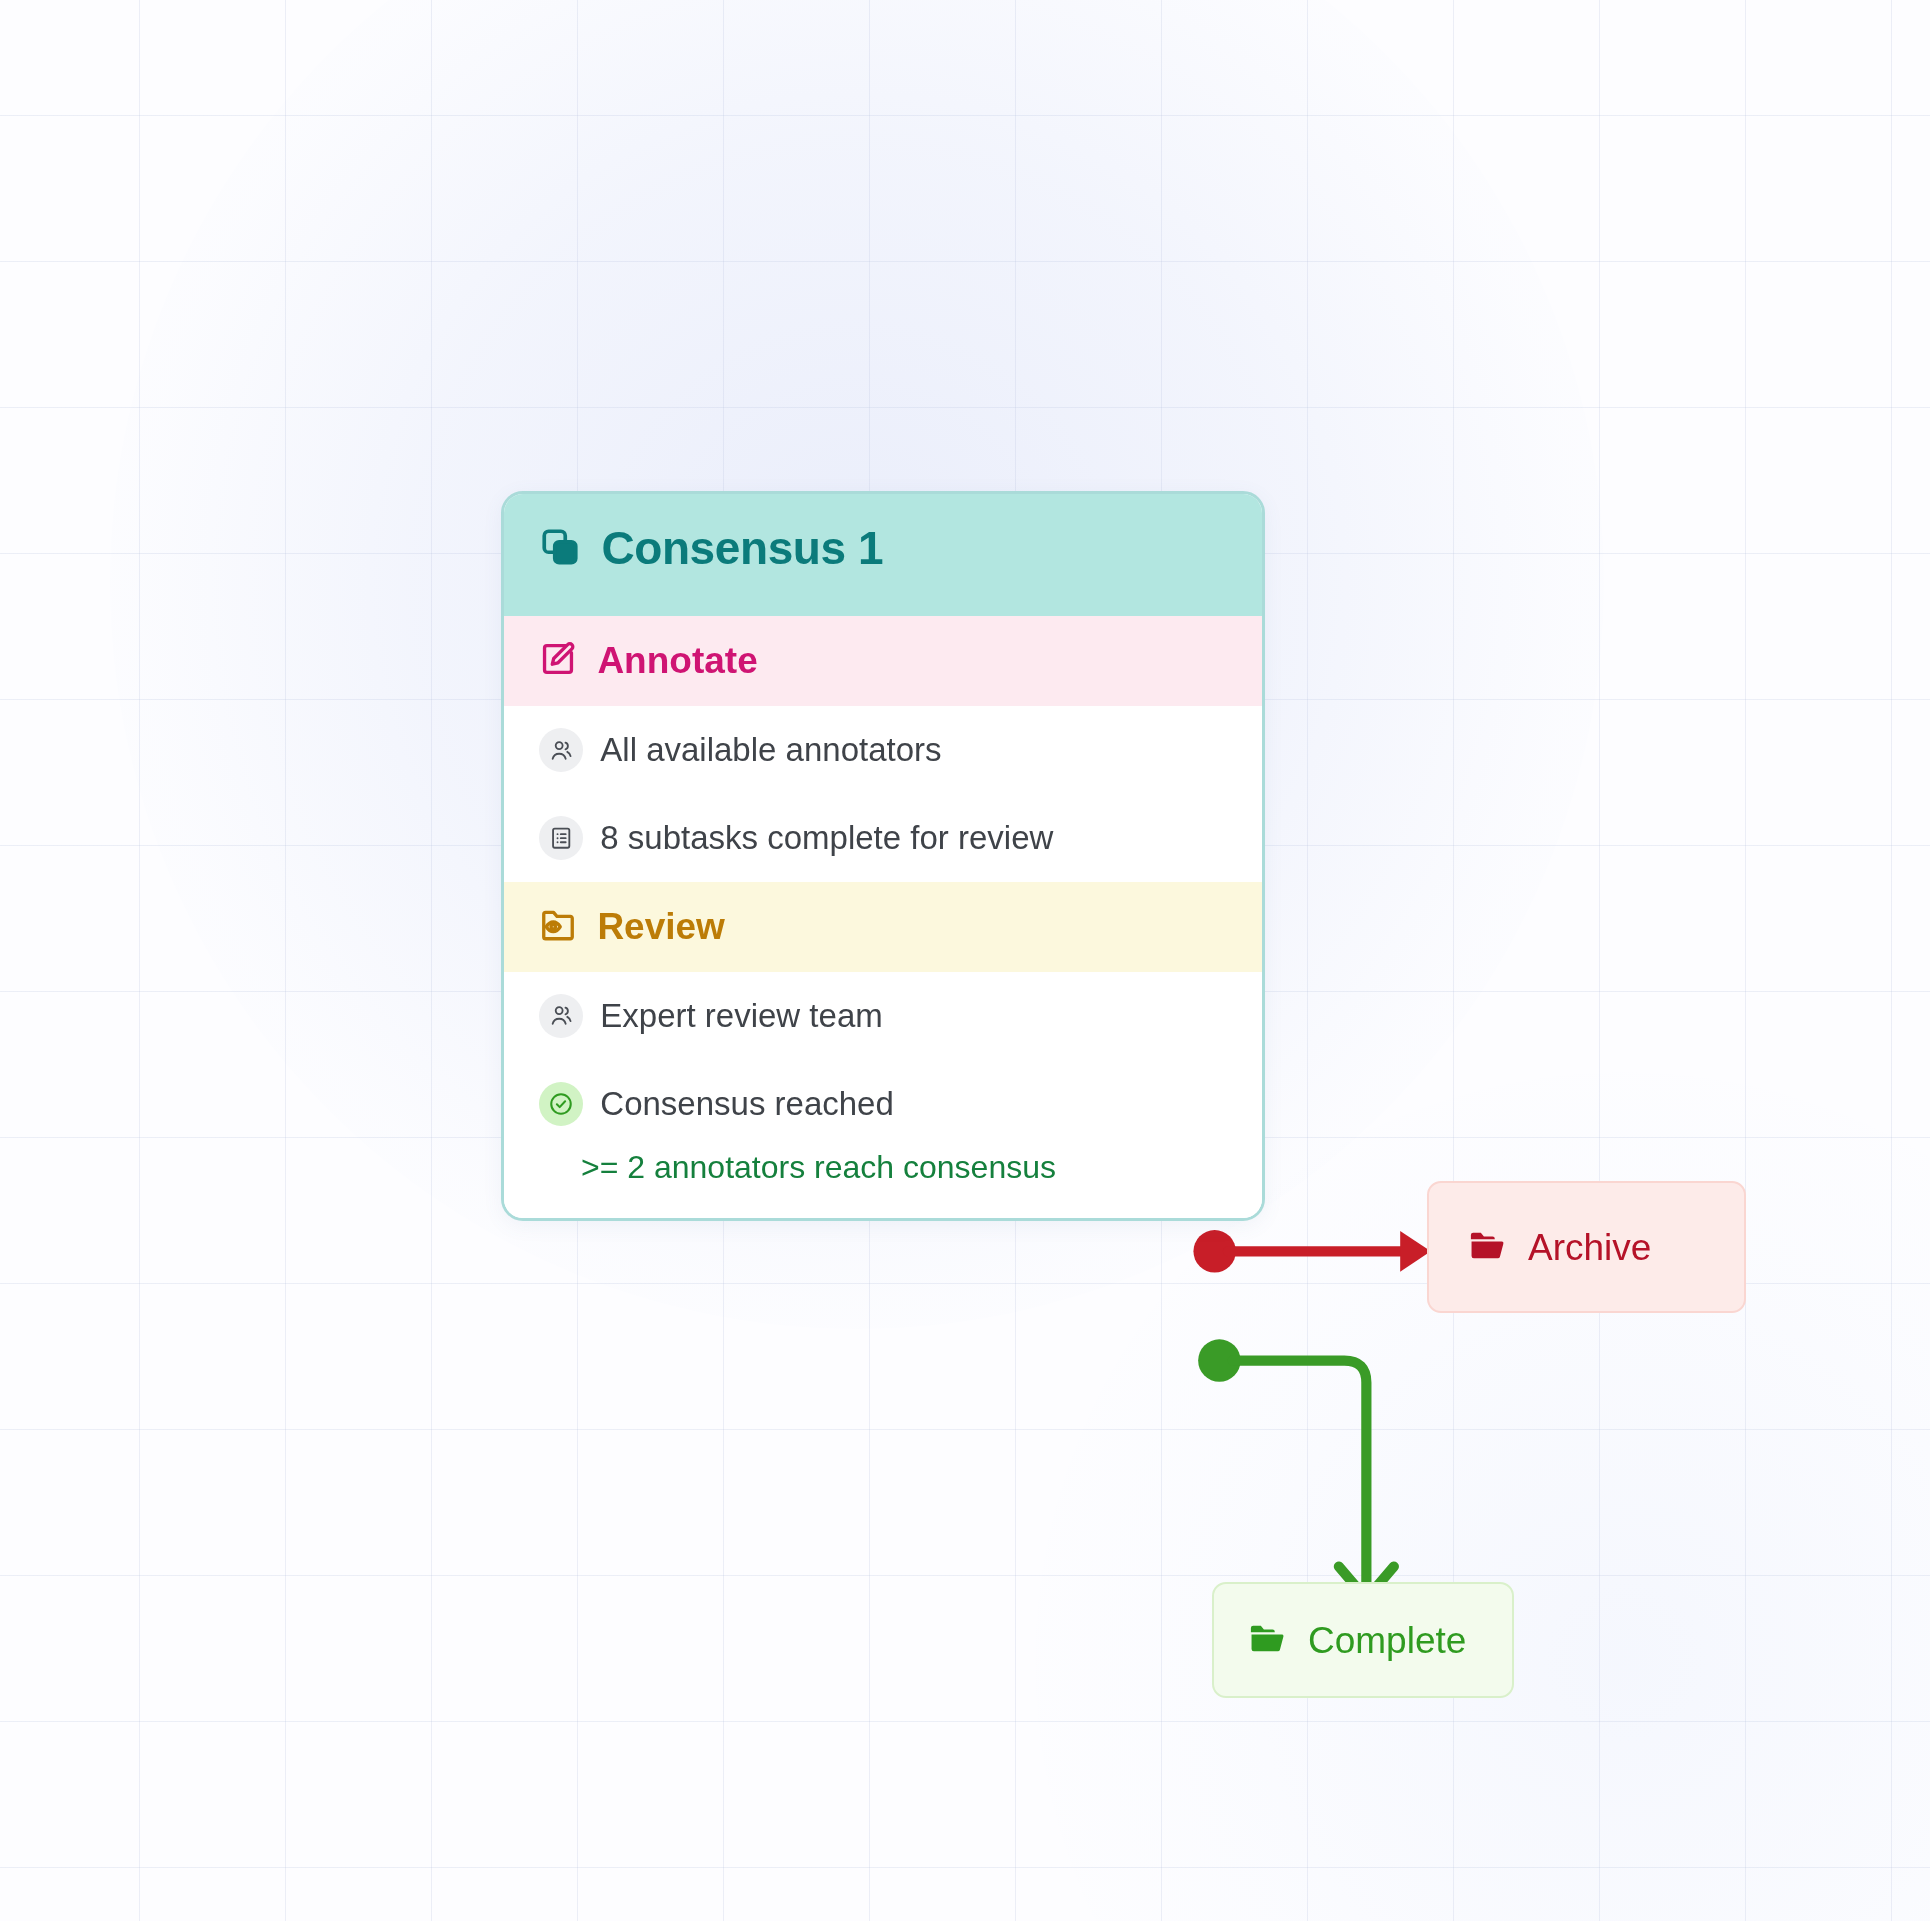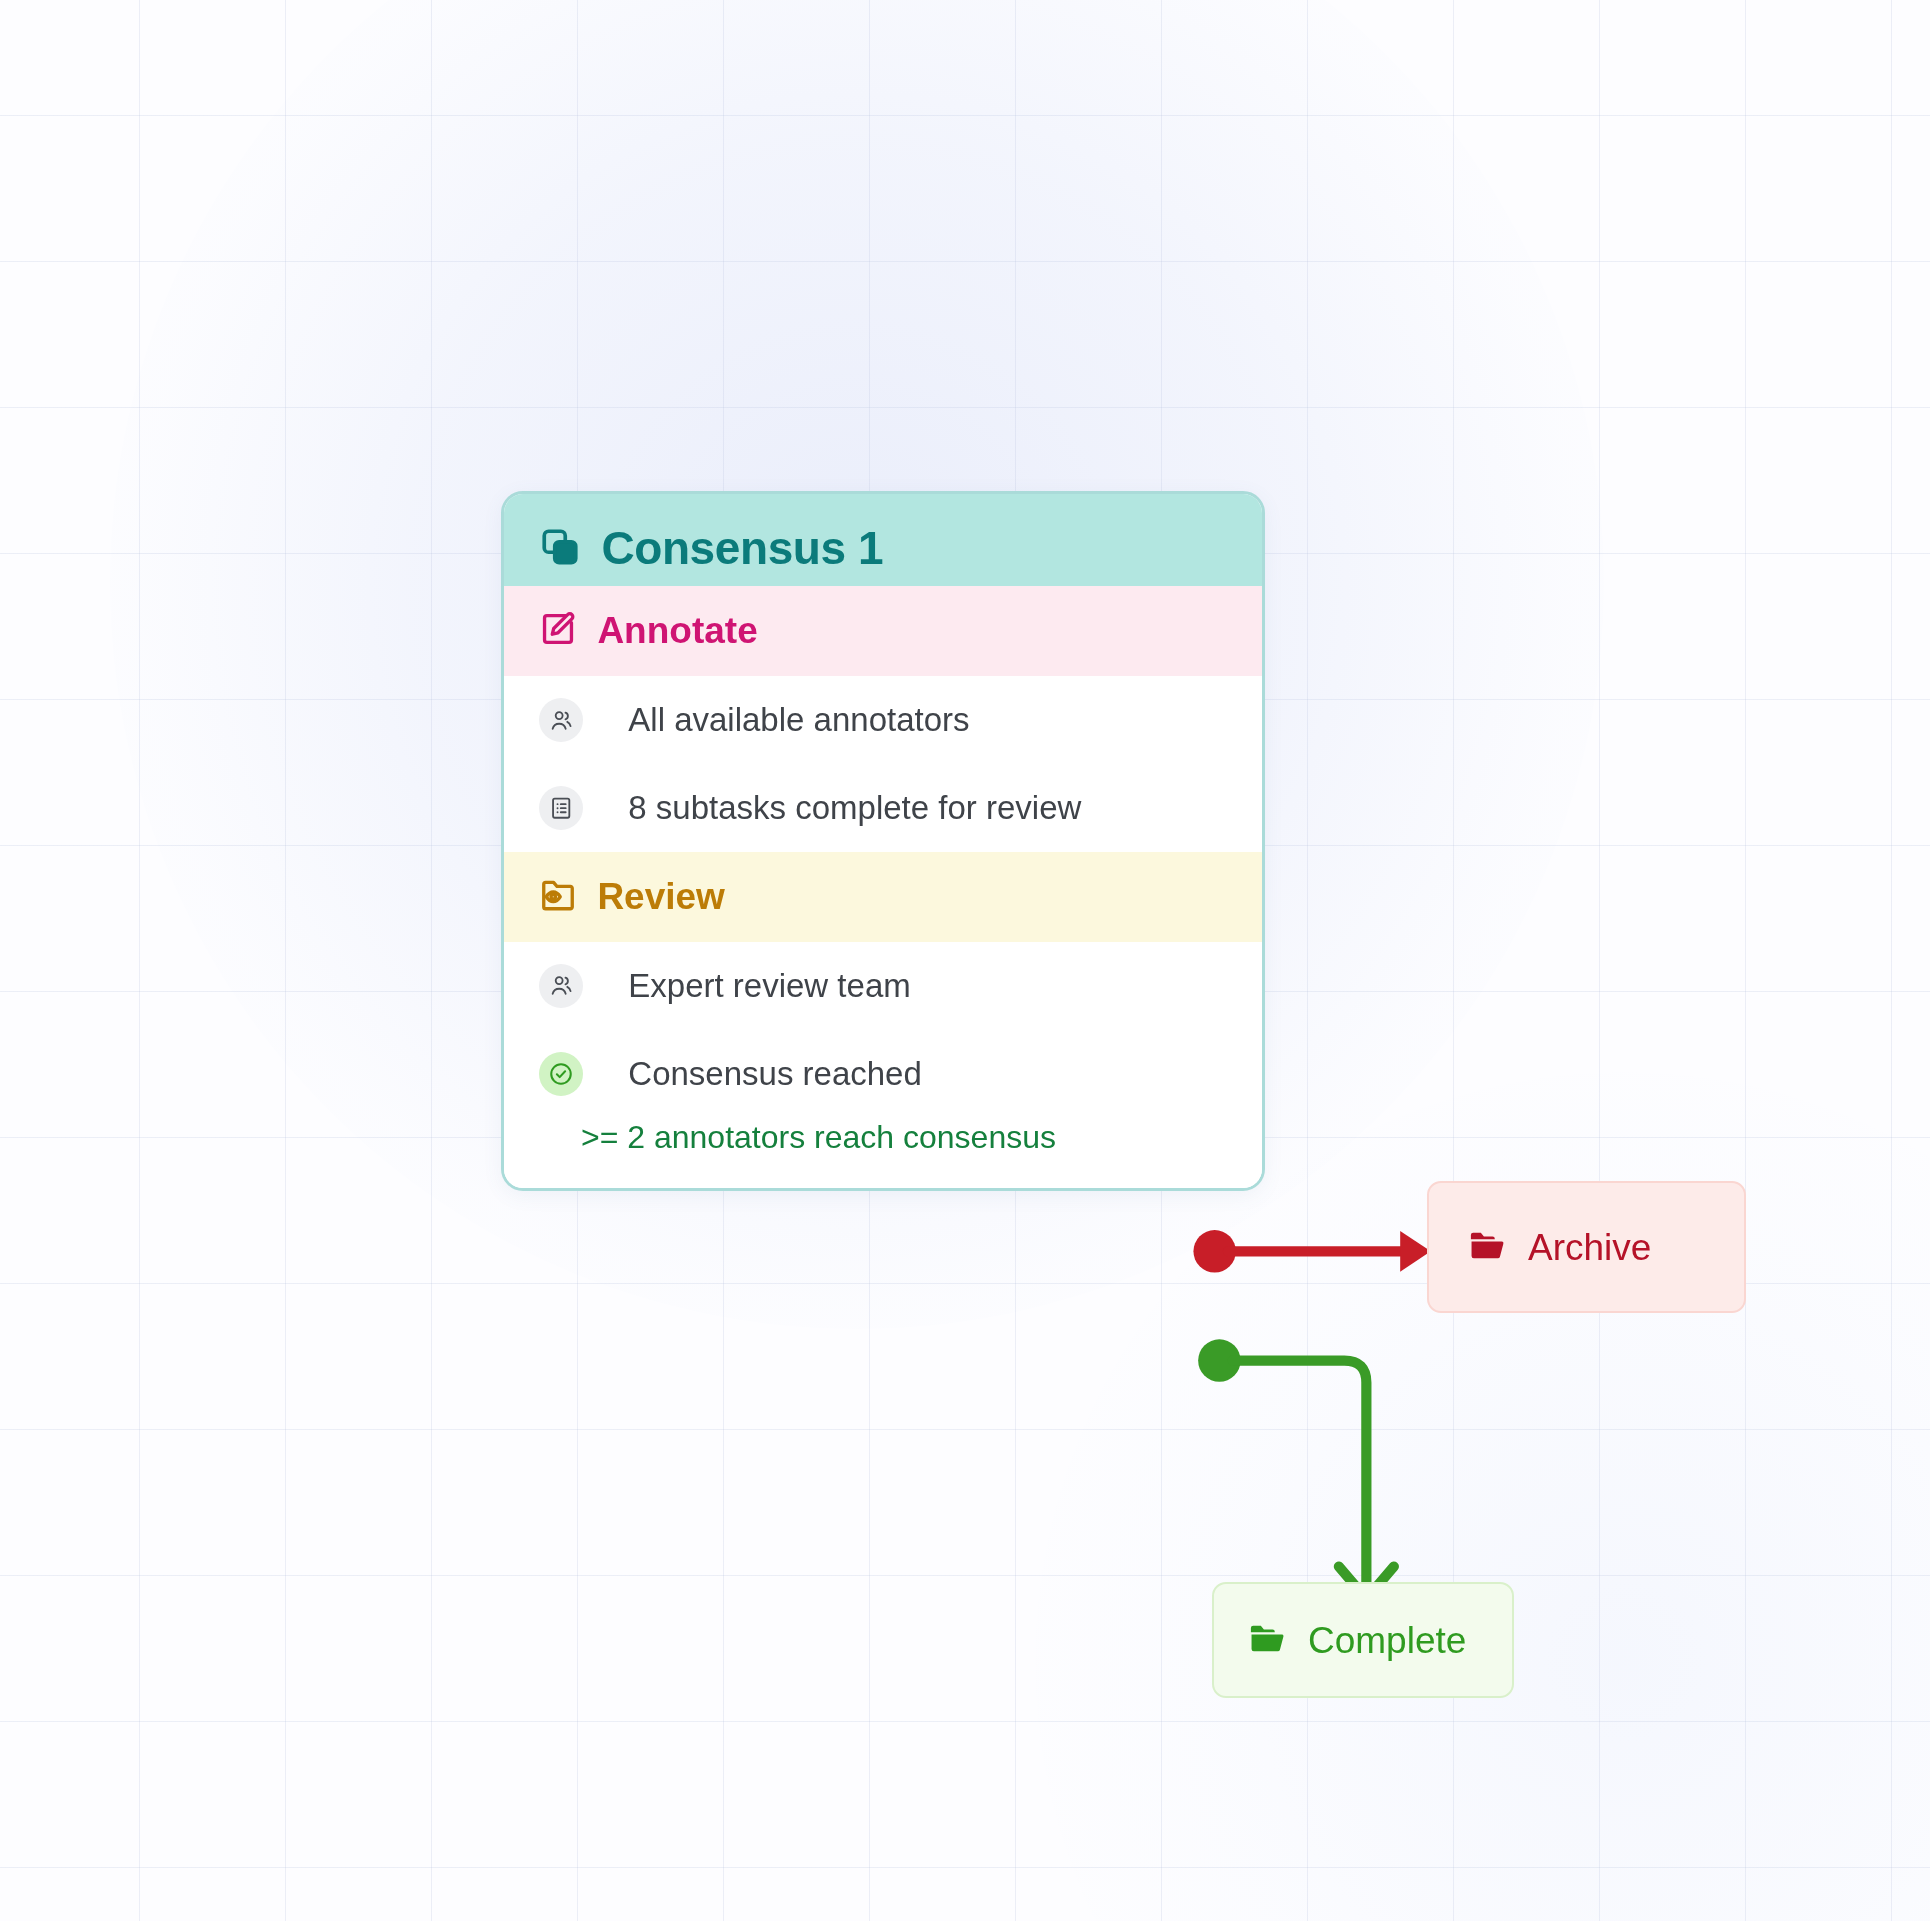--- a/index.html
+++ b/index.html
@@ -70,21 +70,21 @@
     border-radius: 22px;
     background: #ffffff;
     box-sizing: border-box;
     overflow: hidden;
     box-shadow: 0 4.7px 20.4px rgba(90,110,150,0.07);
   }
   .card-header {
     display: flex;
     align-items: center;
     gap: 20.4px;
-    padding: 31px 0 15px 35px;
+    padding: 31px 0 45px 35px;
     background: #b2e6e0;
   }
   .card-header .title {
     font-size: 46px;
     font-weight: bold;
     color: #0b7b7b;
     letter-spacing: -0.4px;
     line-height: 1;
   }
 
@@ -108,21 +108,20 @@
     display: flex;
     align-items: center;
     gap: 17.3px;
     padding: 22px 0 22px 35px;
     background: #ffffff;
   }
   .detail-row .detail-label {
     font-size: 33px;
     color: #3f4349;
     line-height: 1;
-    margin-left: 28px;
   }
   .detail-row.has-top-divider { border-top: 2.4px solid #e8e9ec; }
 
   .chip {
     width: 44px;
     height: 44px;
     border-radius: 50%;
     flex: 0 0 44px;
     display: flex;
     align-items: center;

